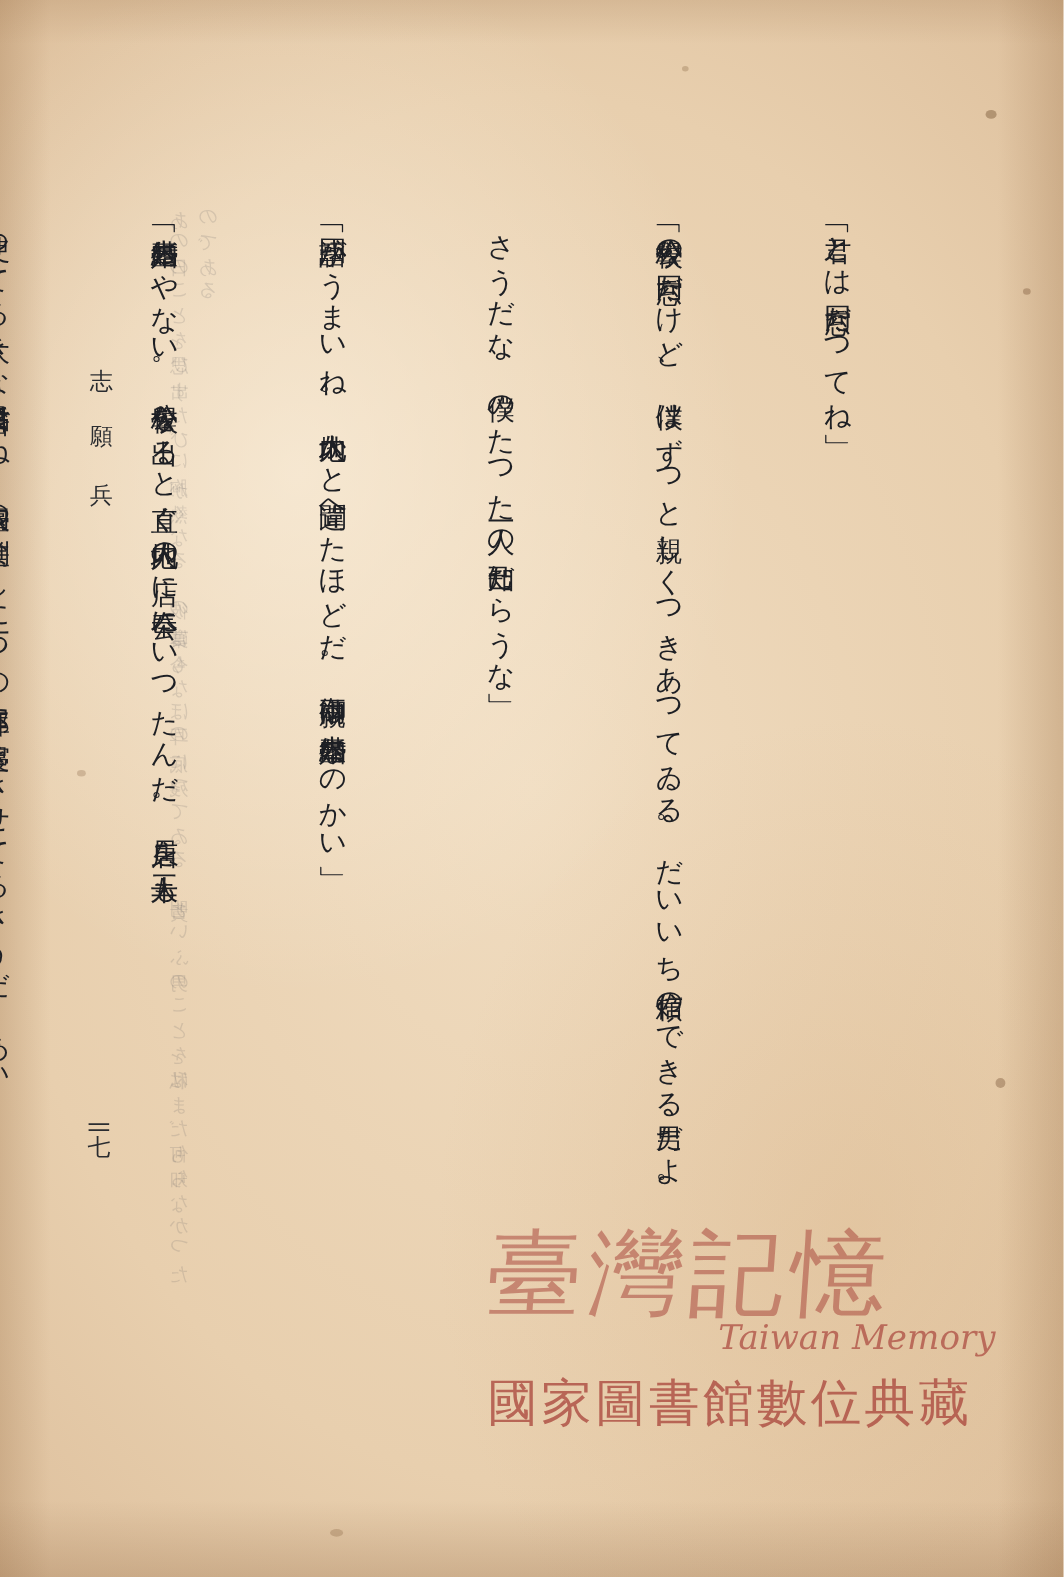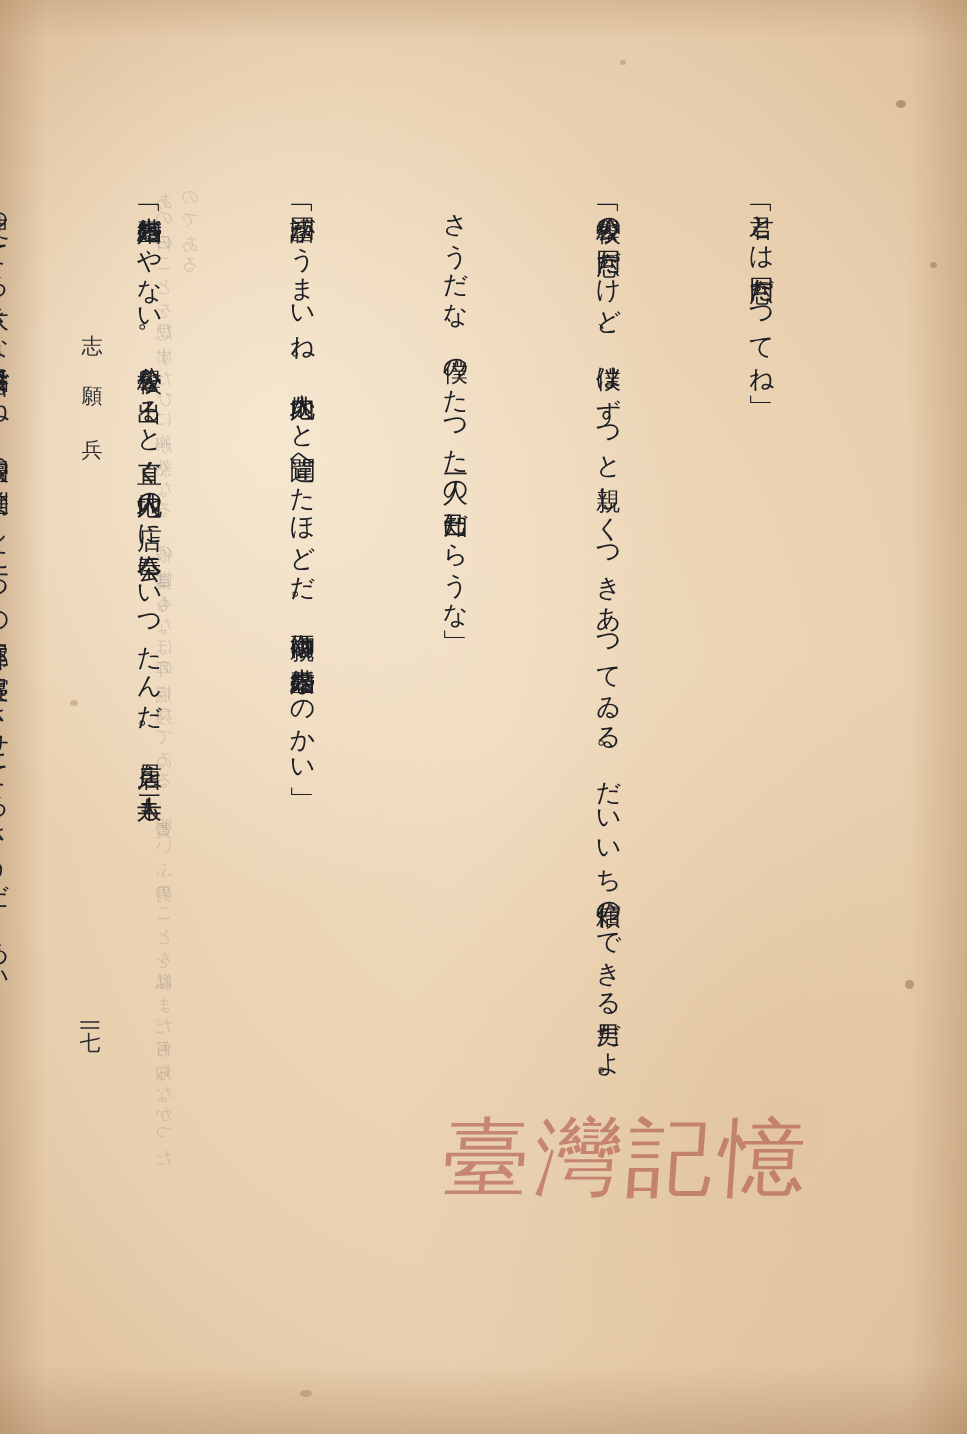--- a/index.html
+++ b/index.html
@@ -190,15 +190,17 @@
     
     
     
   </div>
 
   <div id="runhead">志 願 兵</div>
   <div id="pagenum">一七一</div>
 
   <div id="watermark">
     <div id="wm-cjk">臺灣記憶</div>
+    <div id="wm-en">Taiwan Memory</div>
+    <div id="wm-sub">國家圖書館數位典藏</div>
   </div>
 
 </div>
 
 </body></html>

